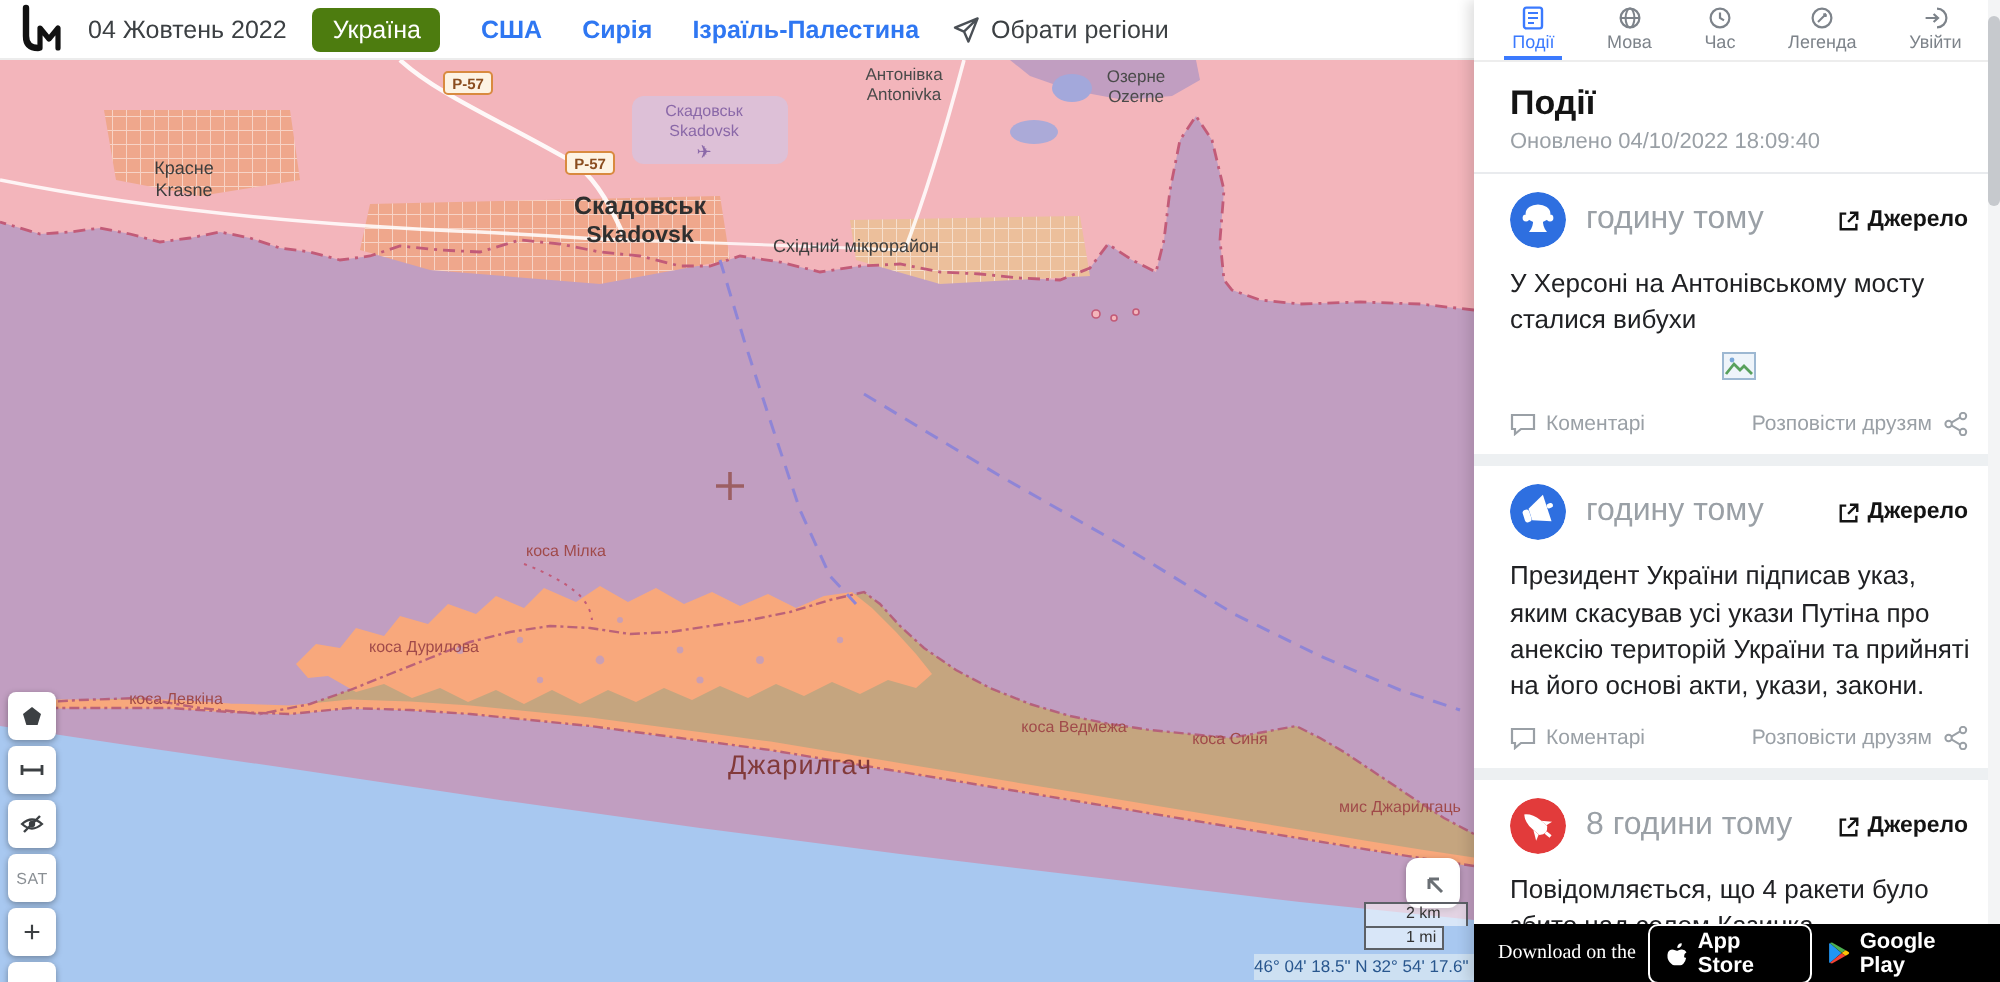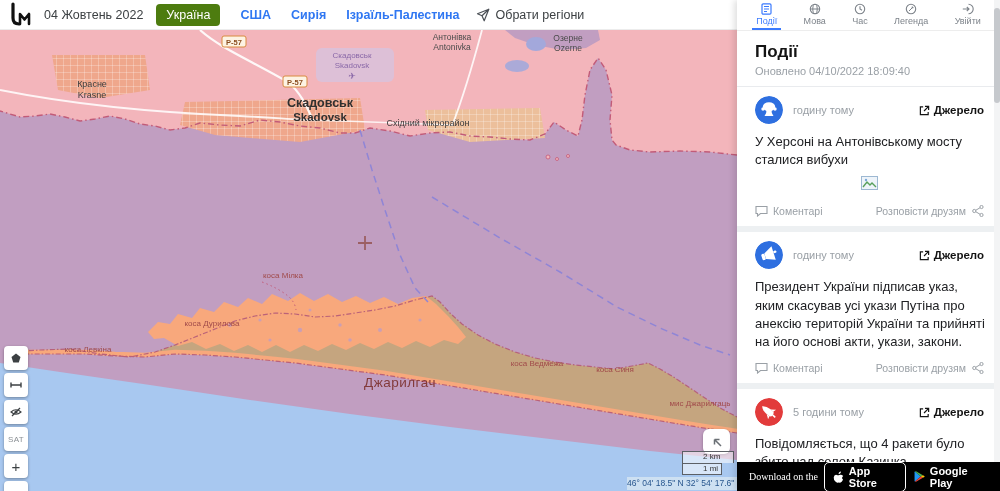--- a/index.html
+++ b/index.html
@@ -48,21 +48,21 @@
   .side-tab.active{color:#3b7afe;border-bottom-color:#3b7afe}
   .side-tab svg{display:block}
 
   .panel-head{padding:11px 18px 9px 18px;border-bottom:1px solid #e9ebee}
   .panel-title{font-size:17px;font-weight:bold;color:#141414}
   .updated{font-size:11px;color:#9aa0a6;margin-top:3px}
 
   .card{padding:9px 16px 9px 18px}
   .card-head{display:flex;align-items:center}
   .avatar{width:28px;height:28px;border-radius:50%;flex:0 0 auto}
-  .time{margin-left:10px;font-size:11px;color:#9aa0a6;flex:1}
+  .time{margin-left:10px;font-size:16px;color:#9aa0a6;flex:1}
   .source{display:flex;align-items:center;gap:4px;font-size:11.5px;font-weight:bold;color:#141414;cursor:pointer}
   .card-text{margin-top:9px;font-size:13px;color:#202124;line-height:1.4;width:230px}
   .media-broken{margin:7px auto 2px auto;width:18px}
   .card-foot{display:flex;align-items:center;margin-top:11px;font-size:10.5px;color:#9aa0a6}
   .foot-left{display:flex;align-items:center;gap:5px;flex:1;cursor:pointer}
   .foot-right{display:flex;align-items:center;gap:6px;cursor:pointer}
   .divider{height:6px;background:#edf0f2}
 
   .appbar{position:absolute;left:0;bottom:0;width:100%;height:29px;background:#000;display:flex;
           align-items:center;box-sizing:border-box;padding:0 12px;gap:0;z-index:9}
@@ -375,21 +375,21 @@
       <div class="card-head">
         <svg class="avatar" viewBox="0 0 28 28">
           <circle cx="14" cy="14" r="14" fill="#e23b3b"></circle>
           <g transform="rotate(-50 14 14)" fill="#fff">
             <path d="M14,5 Q17,8 17,13 L17,17.5 Q15.5,19 14,19 Q12.5,19 11,17.5 L11,13 Q11,8 14,5 Z"></path>
             <path d="M11,13.5 L7.8,18 L11,17 Z"></path>
             <path d="M17,13.5 L20.2,18 L17,17 Z"></path>
             <rect x="13.2" y="19" width="1.6" height="3.2"></rect>
           </g>
         </svg>
-        <span class="time">5 години тому</span>
+        <span class="time">8 години тому</span>
         <span class="source">
           <svg width="11" height="11" viewBox="0 0 12 12">
             <path d="M4.5,2 H1.5 V10.5 H10 V7.5 M6.5,1.5 H10.5 V5.5 M10.5,1.5 L5.5,6.5" fill="none" stroke="#141414" stroke-width="1.3"></path>
           </svg>
           <span>Джерело</span>
         </span>
       </div>
       <div class="card-text">Повідомляється, що 4 ракети було збито над селом Казинка Бєлгородської області</div>
 
     </div>

